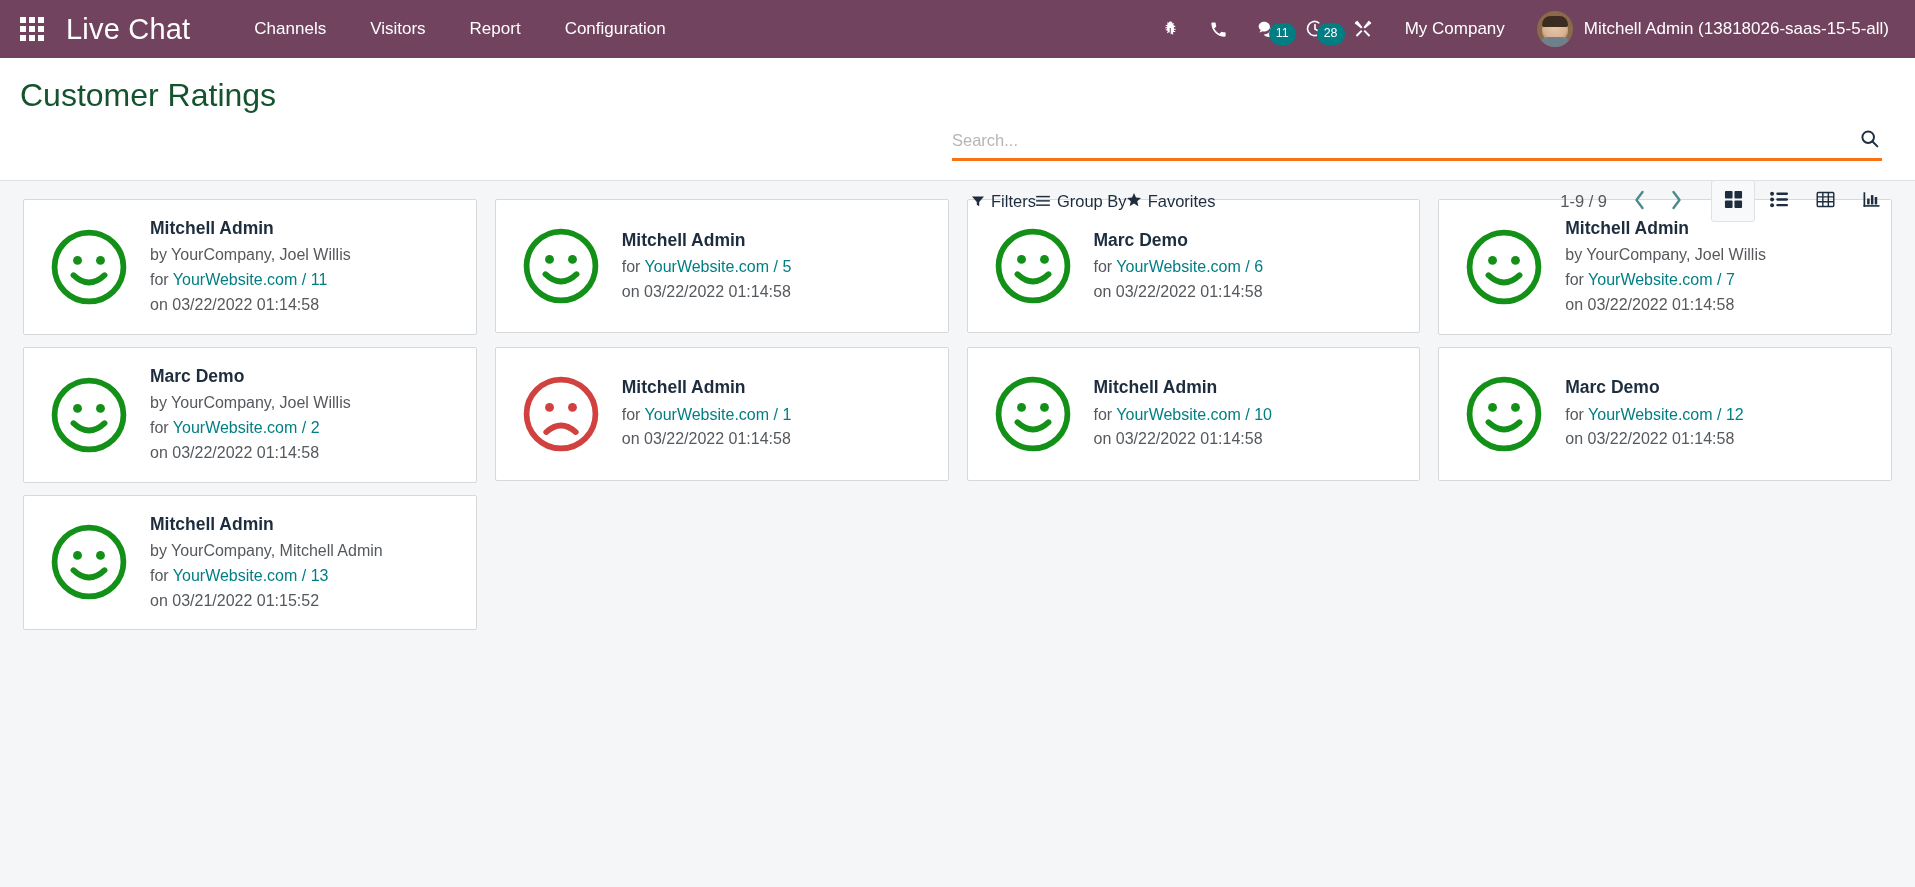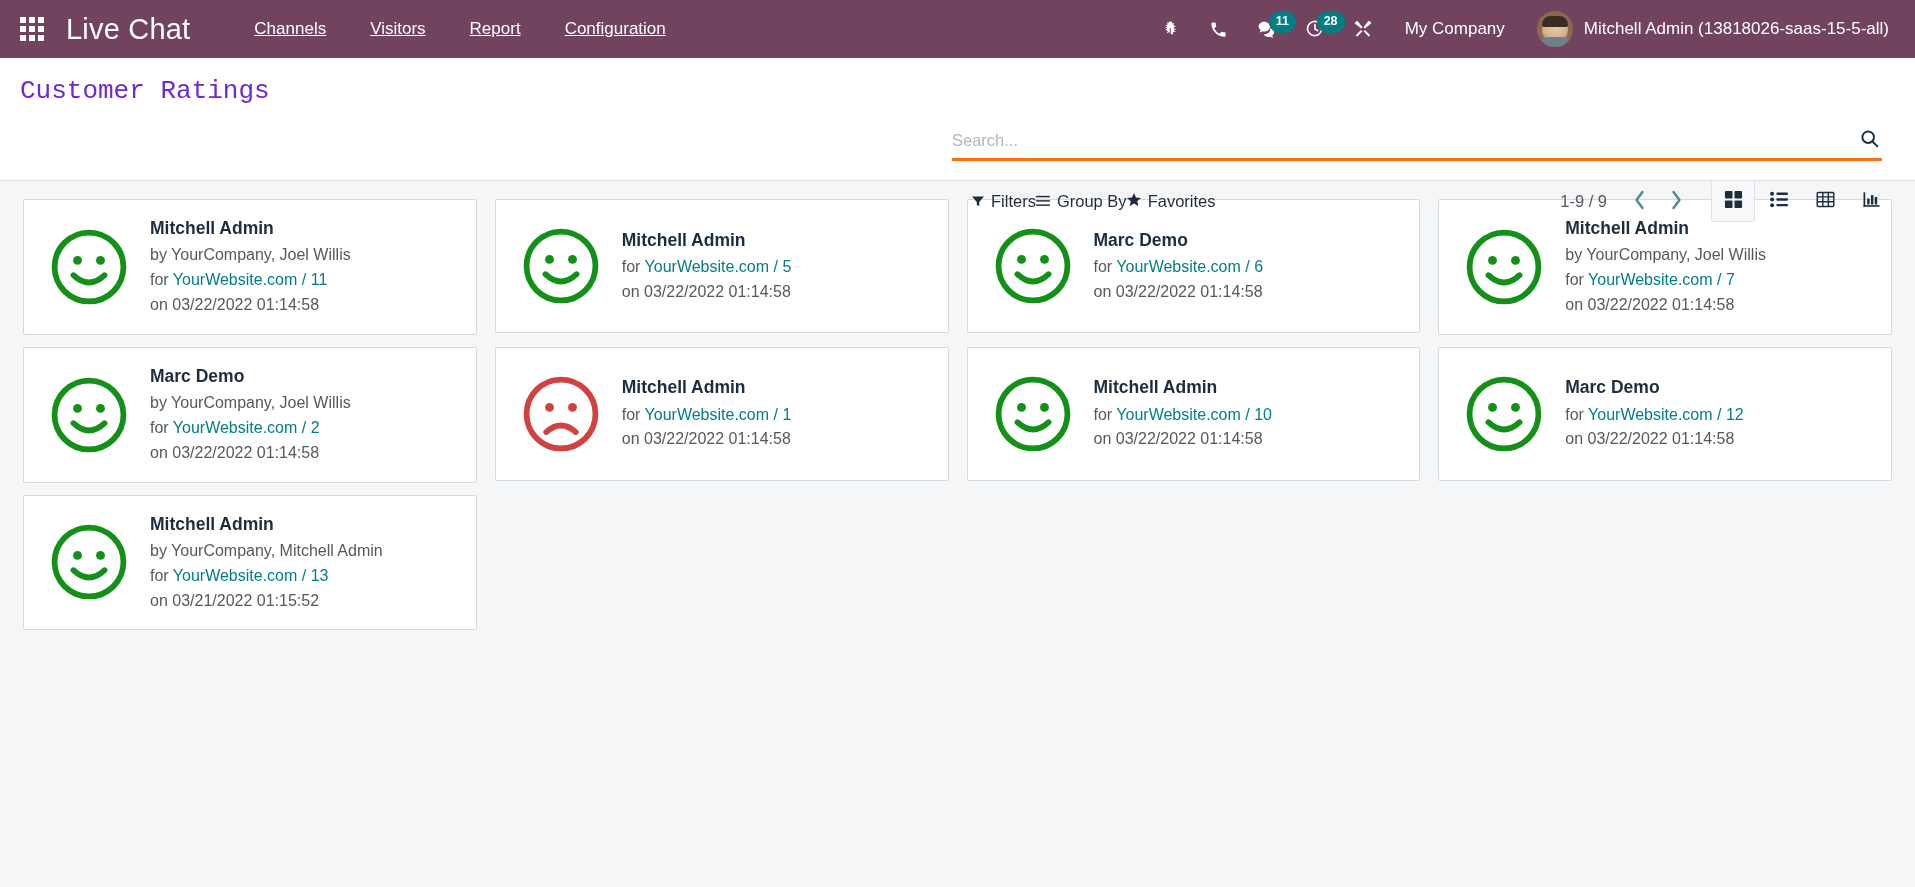--- a/index.html
+++ b/index.html
@@ -46,21 +46,21 @@
   .brand {
     font-size: 29px;
     font-weight: 400;
     margin-left: 12px;
     margin-right: 42px;
     color: #ffffff;
     letter-spacing: .2px;
     white-space: nowrap;
     cursor: pointer;
   }
-  .nav-menu { display: flex; align-items: flex-start; gap: 0px; text-decoration: underline; }
+  .nav-menu { display: flex; align-items: flex-start; gap: 0px; }
   .nav-menu .nav-item {
     font-size: 17px;
     padding: 8px 22px;
     color: #ffffff;
     white-space: nowrap;
     cursor: pointer;
     border-radius: 3px;
   }
 
   .nav-right {
@@ -75,29 +75,29 @@
     height: 42px;
     display: flex;
     align-items: center;
     justify-content: center;
     cursor: pointer;
     color: #ffffff;
   }
   .sys-icon svg { display: block; }
   .badge {
     position: absolute;
-    top: 3px;
+    top: 15px;
     left: 26px;
     background: #017e84;
     color: #ffffff;
     font-size: 12.5px;
     line-height: 1;
     padding: 4px 7px 5px 7px;
     border-radius: 11px;
-    font-weight: 700;
+    font-weight: 400;
     min-width: 23px;
     text-align: center;
   }
   .company-name {
     font-size: 17px;
     padding: 8px 18px;
     white-space: nowrap;
     cursor: pointer;
   }
   .user-menu {
@@ -150,26 +150,25 @@
     padding: 0 22px 0 20px;
     position: relative;
     height: 123px;
   }
   .cp-row-top {
     display: flex;
     align-items: flex-start;
     padding-top: 18px;
   }
   .page-title {
-    font-size: 26px;
+    font-size: 32px;
     font-weight: 400;
-    color: #6d28d9;
+    color: #14532d;
     line-height: 1.2;
     white-space: nowrap;
-    font-family: Liberation Mono, monospace;
   }
   .searchview {
     position: absolute;
     left: 952px;
     top: 70px;
     width: 930px;
     border-bottom: 3px solid #f97316;
     display: flex;
     align-items: center;
     padding-bottom: 6px;

